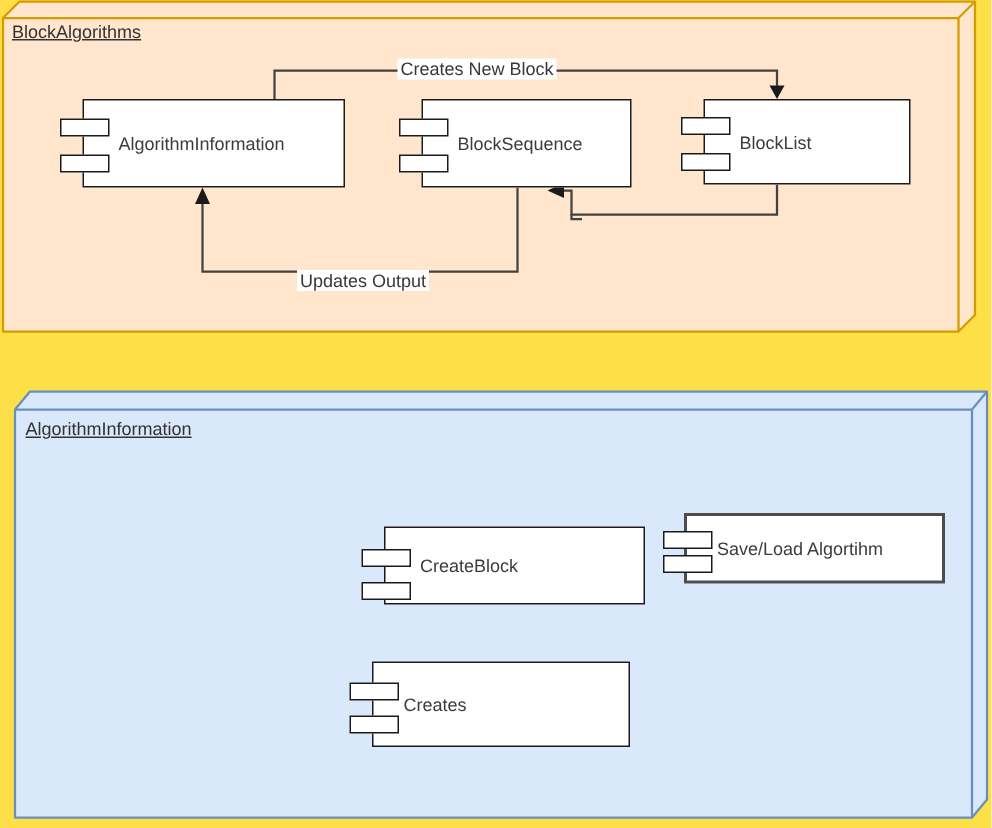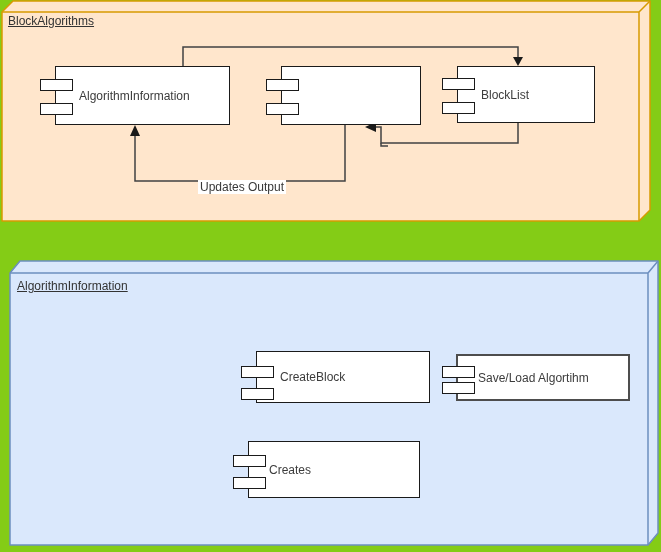--- a/index.html
+++ b/index.html
@@ -1,17 +1,17 @@
 <!DOCTYPE html>
 <html><head>
 <meta charset="utf-8">
 <style>
   html,body{margin:0;padding:0;background:#ffffff;}
   .stage{
-    position:relative;width:661px;height:552px;background:#84cc16;overflow:hidden;
+    position:relative;width:661px;height:552px;background:#fde047;overflow:hidden;
     font-family:"Liberation Sans", sans-serif;color:#383838;
   }
   .stage svg{position:absolute;left:0;top:0;}
   .pkg-title{
     position:absolute;font-size:12px;line-height:14px;
     text-decoration:underline;color:#333333;white-space:nowrap;
   }
   .component{
     position:absolute;background:#ffffff;border:1.5px solid #1a1a1a;
     box-sizing:border-box;display:flex;align-items:center;
@@ -67,42 +67,44 @@
 
   <div class="component" style="left:55px;top:66px;width:175px;height:59px">
     <span class="port" style="top:12px"></span>
     <span class="port" style="top:36px"></span>
     <span class="clabel">AlgorithmInformation</span>
   </div>
 
   <div class="component" style="left:281px;top:66px;width:140px;height:59px">
     <span class="port" style="top:12px"></span>
     <span class="port" style="top:36px"></span>
+    <span class="clabel">BlockSequence</span>
   </div>
 
-  <div class="component" style="left:457px;top:66px;width:138px;height:57px">
+  <div class="component" style="left:469px;top:66px;width:138px;height:57px">
     <span class="port" style="top:11px"></span>
     <span class="port" style="top:35px"></span>
     <span class="clabel">BlockList</span>
   </div>
 
 
   <div class="component" style="left:256px;top:351px;width:174px;height:52px">
     <span class="port" style="top:14px"></span>
     <span class="port" style="top:36px"></span>
     <span class="clabel">CreateBlock</span>
   </div>
 
-  <div class="component thick" style="left:456px;top:354px;width:174px;height:47px">
+  <div class="component thick" style="left:456px;top:342px;width:174px;height:47px">
     <span class="port" style="top:10px"></span>
     <span class="port" style="top:26px"></span>
     <span class="clabel" style="padding-left:20px">Save/Load Algortihm</span>
   </div>
 
   <div class="component" style="left:248px;top:441px;width:172px;height:57px">
     <span class="port" style="top:13px"></span>
     <span class="port" style="top:35px"></span>
     <span class="clabel" style="padding-left:20px">Creates</span>
   </div>
 
+  <div class="edge-label" style="left:265px;top:39px">Creates New Block</div>
   <div class="edge-label" style="left:198px;top:180px">Updates Output</div>
 
 </div>
 
 </body></html>

